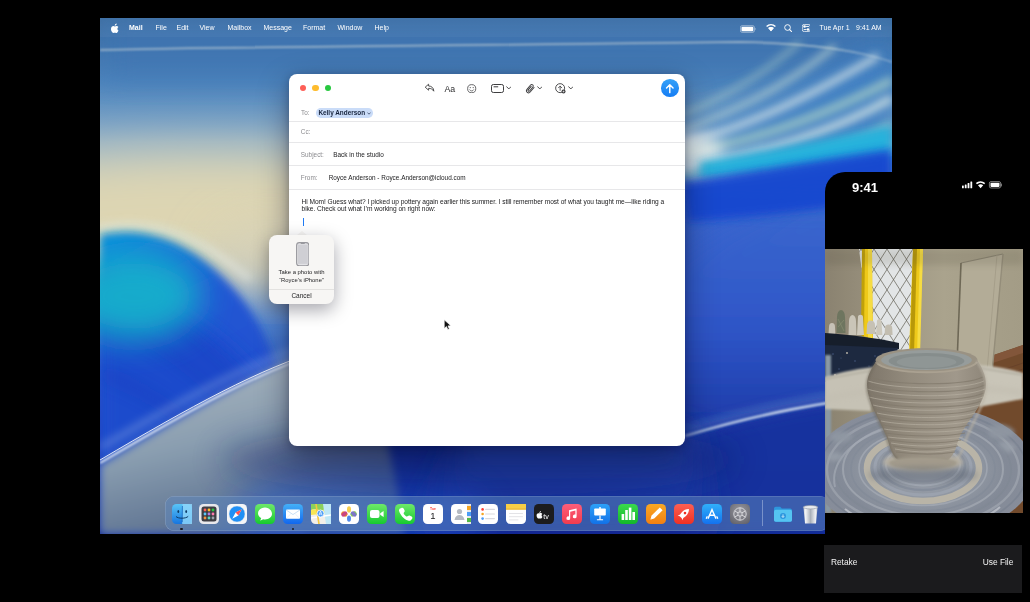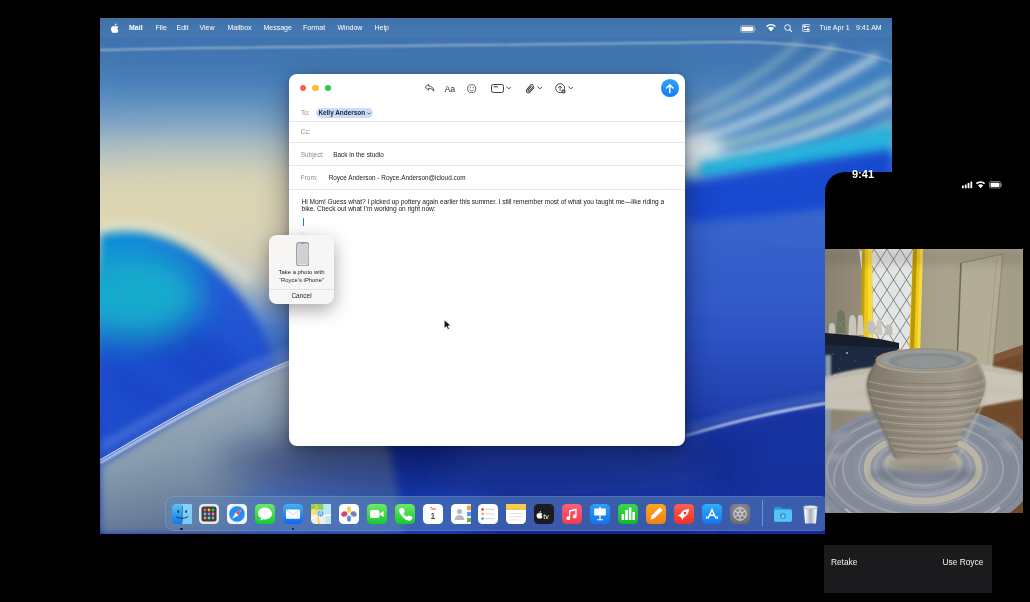--- a/index.html
+++ b/index.html
@@ -18,23 +18,23 @@
 #totoken{position:absolute;left:316px;top:108.2px;width:57px;height:9.6px;background:#cadcf8;border-radius:4.8px;color:#16233c;font-size:6.4px;line-height:9.6px;text-align:center;font-weight:bold;}
 #bodytext{position:absolute;left:301.5px;top:197.5px;width:370px;color:#1a1a1c;font-size:6.6px;line-height:7.9px;letter-spacing:-0.04px;}
 #caret{position:absolute;left:303px;top:218px;width:1.2px;height:8px;background:#1f7bf5;}
 #popover{position:absolute;left:269px;top:234.5px;width:65px;height:69.8px;background:#f7f6f4;border-radius:8px;box-shadow:0 6px 18px rgba(0,0,20,0.35);}
 #poparrow{position:absolute;left:297px;top:230.6px;width:0;height:0;border-left:5.5px solid transparent;border-right:5.5px solid transparent;border-bottom:4.6px solid #f7f6f4;}
 .ptext{position:absolute;width:65px;left:269px;text-align:center;color:#242426;font-size:5.9px;line-height:7.8px;}
 #dock{position:absolute;left:164.5px;top:495.5px;width:664px;height:35.5px;background:rgba(94,134,188,0.52);border-radius:9px;box-shadow:inset 0 0 0 0.5px rgba(255,255,255,0.25);}
 .di{position:absolute;top:503.5px;width:20px;height:20px;}
 .dot{position:absolute;top:527.5px;width:2.4px;height:2.4px;border-radius:50%;background:#1a1a20;}
 #phone{position:absolute;left:825px;top:172px;width:205px;height:430px;background:#000;border-top-left-radius:20px;}
-#ptime{position:absolute;left:852px;top:168px;color:#fff;font-size:11px;font-weight:bold;}
+#ptime{position:absolute;left:852px;top:180px;color:#fff;font-size:13px;font-weight:bold;}
 #photo{position:absolute;left:825px;top:249px;}
-#pbar{position:absolute;left:824.4px;top:545px;width:168px;height:47.8px;background:#1b1b1d;}
+#pbar{position:absolute;left:824.4px;top:545px;width:198px;height:47.8px;background:#1b1b1d;}
 #pbar .bt{position:absolute;top:12.4px;color:#f4f4f4;font-size:8.4px;}
 #cursor{position:absolute;left:443px;top:319px;}
 </style>
 </head>
 <body>
 <div id="desktop">
 <svg id="wall" width="792" height="516" viewBox="0 0 792 516">
 <defs>
 <linearGradient id="base" x1="0" y1="0" x2="0" y2="1">
 <stop offset="0" stop-color="#376a9e"></stop>
@@ -621,14 +621,14 @@
 <path d="M52,112 C48,118 42,127 42,136 C42,155 57,175 63,193 C66,204 69,208 73,211" stroke="#6e675a" stroke-width="2.5" fill="none" opacity="0.55" filter="url(#pb1)"></path>
 <path d="M152,112 C156,118 161,127 161,136 C161,155 146,175 140,193 C137,204 134,208 131,211" stroke="#bab3a5" stroke-width="2.5" fill="none" opacity="0.7" filter="url(#pb1)"></path>
 <path d="M73,211 C80,208 116,208 123,211 L123,213 L73,213 Z" fill="#756d5e" filter="url(#pb1)"></path>
 <ellipse cx="98" cy="214" rx="34" ry="6.5" fill="#a39b8c" filter="url(#pb1)"></ellipse>
 </g>
 <ellipse cx="98" cy="226" rx="55" ry="8" fill="#565e6c" opacity="0.4" filter="url(#pb3)"></ellipse>
 <path d="M0,0 L198,0 L198,16 L0,16 Z" fill="#4a4436" opacity="0.15" filter="url(#pb3)"></path>
 </svg>
 <div id="pbar">
 <div class="bt" style="left:6.5px;">Retake</div>
-<div class="bt" style="right:9px;">Use Royce</div>
+<div class="bt" style="right:9px;">Use File</div>
 </div>
 
 </body></html>

